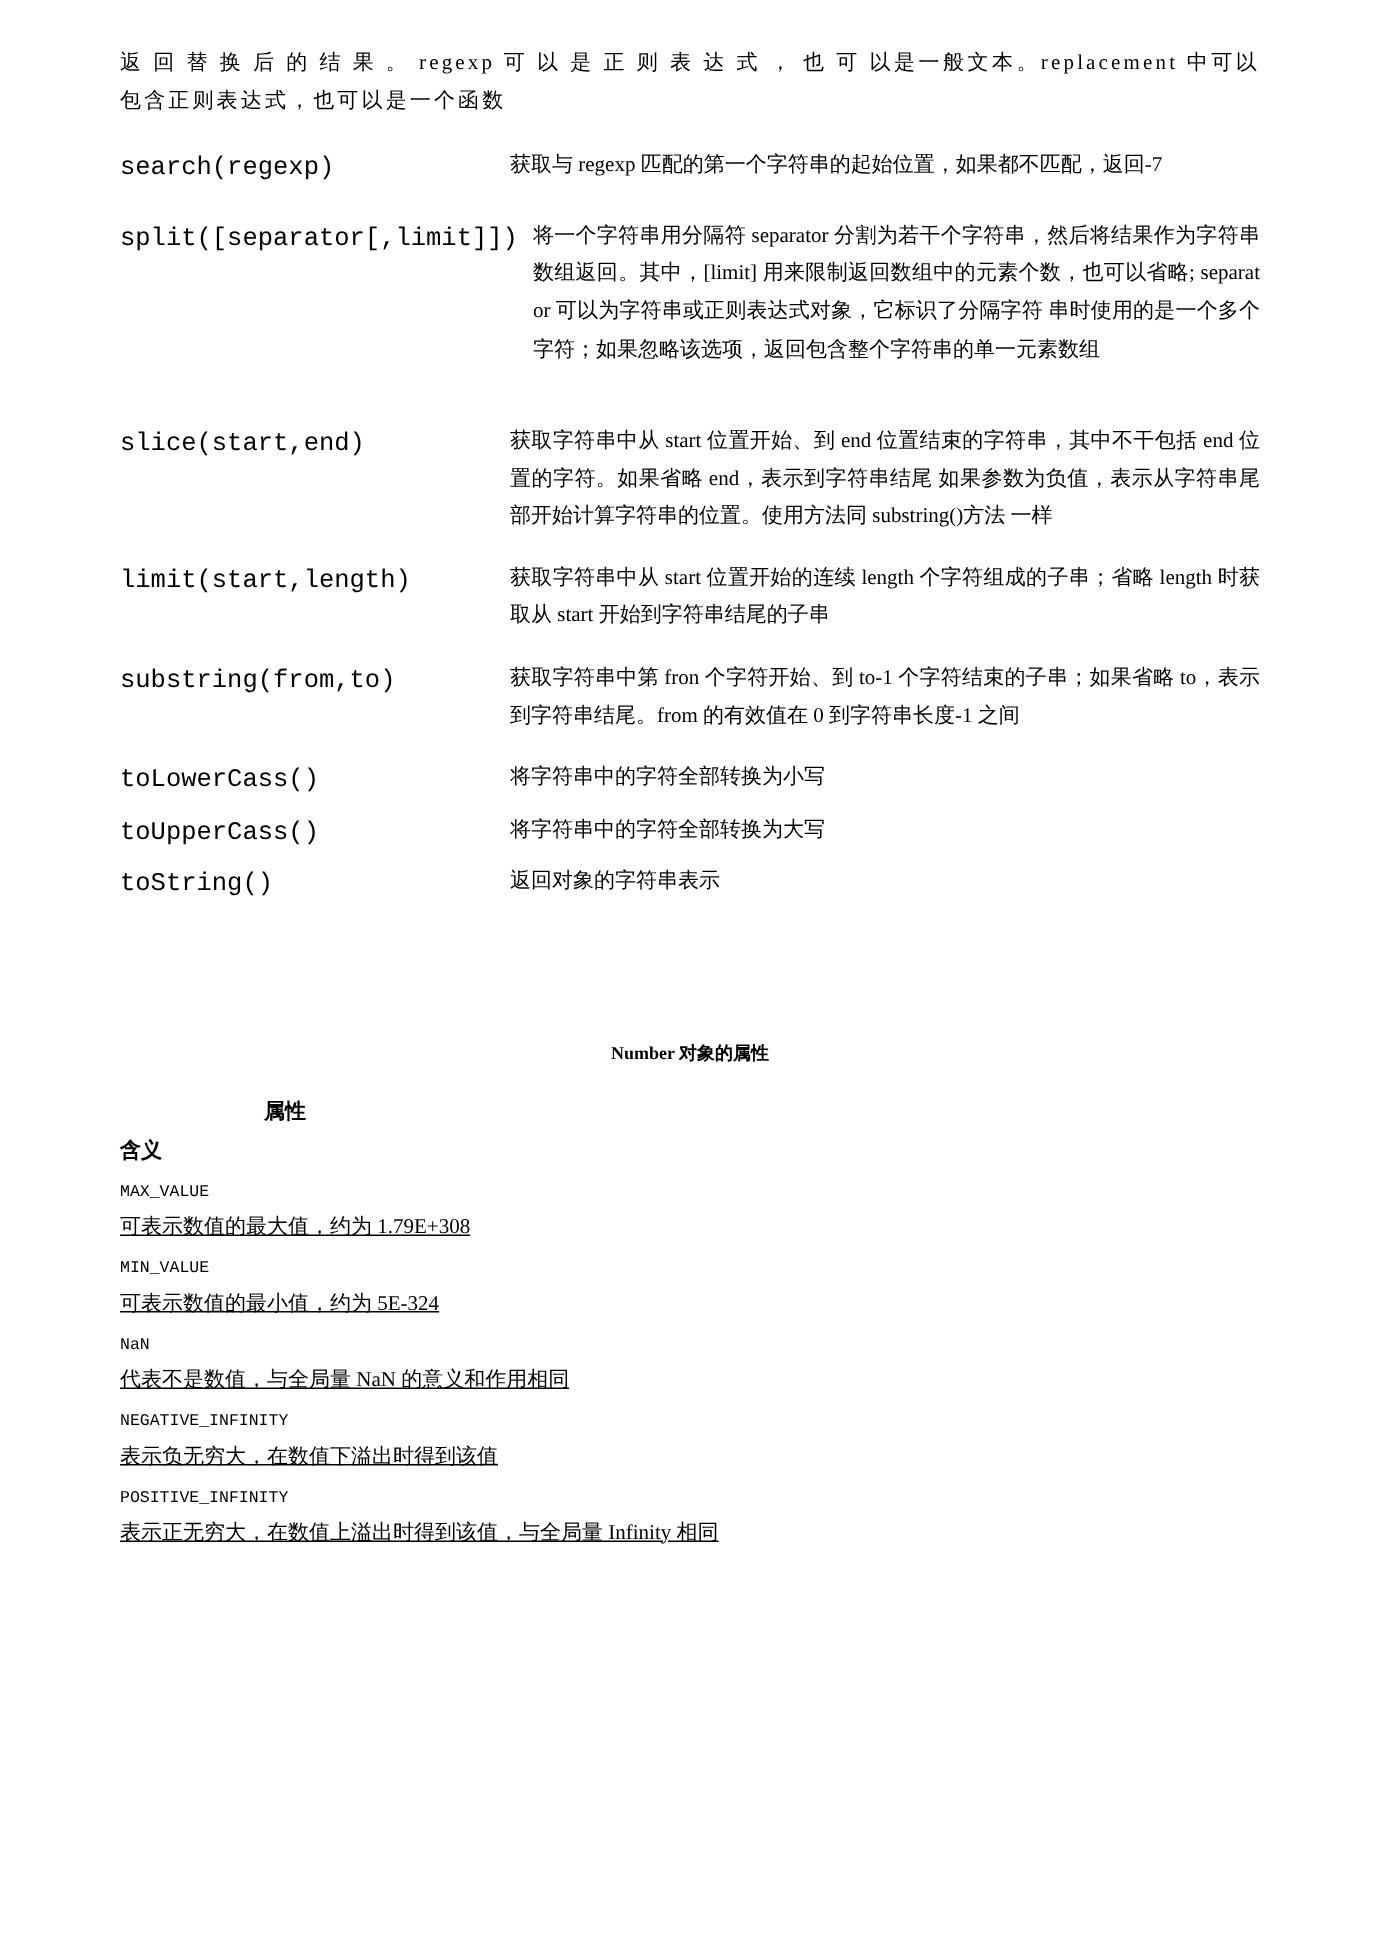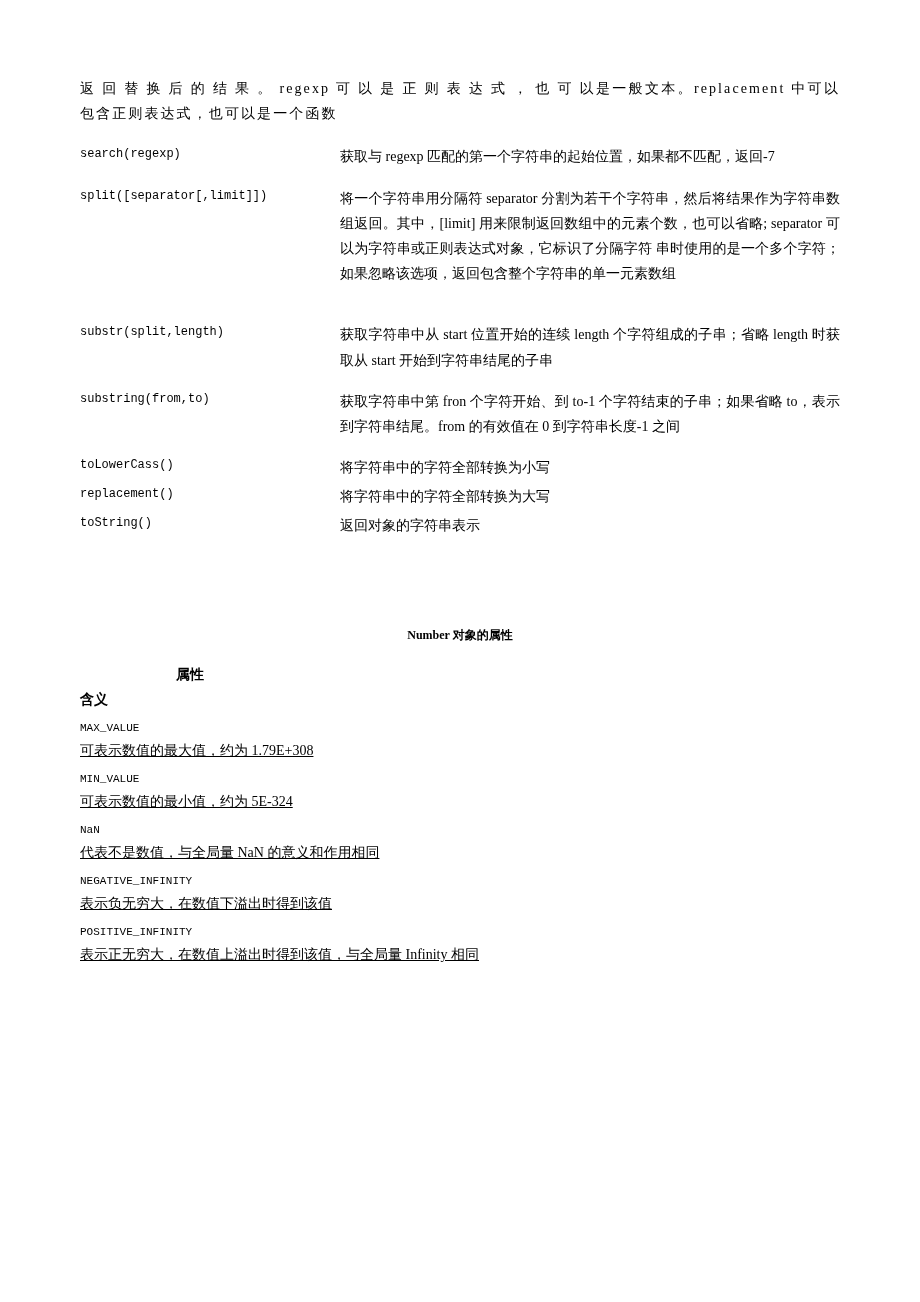--- a/index.html
+++ b/index.html
@@ -19,36 +19,35 @@
     }
     .entry {
       display: flex;
       margin-bottom: 16px;
       align-items: flex-start;
     }
     .entry-left {
       min-width: 260px;
       flex-shrink: 0;
       font-family: "Courier New", monospace;
-      font-size: 12px;
+      font-size: 17px;
       padding-right: 10px;
     }
     .entry-right {
       flex: 1;
       text-align: justify;
       text-justify: inter-ideograph;
       word-break: break-all;
     }
     .intro-text {
       text-align: justify;
       text-justify: inter-ideograph;
       word-break: break-all;
       margin-bottom: 18px;
       letter-spacing: 0.15em;
-      margin-top: 46px;
     }
     .simple-entries {
       margin-bottom: 16px;
     }
     .simple-row {
       display: flex;
       margin-bottom: 4px;
     }
     .simple-row .entry-left {
       min-width: 260px;
@@ -109,42 +108,46 @@
     <div class="entry-right">获取与 regexp 匹配的第一个字符串的起始位置，如果都不匹配，返回-7</div>
   </div>
 
   <div class="entry">
     <div class="entry-left">split([separator[,limit]])</div>
     <div class="entry-right">将一个字符串用分隔符 separator 分割为若干个字符串，然后将结果作为字符串数组返回。其中，[limit] 用来限制返回数组中的元素个数，也可以省略; separator 可以为字符串或正则表达式对象，它标识了分隔字符 串时使用的是一个多个字符；如果忽略该选项，返回包含整个字符串的单一元素数组</div>
   </div>
 
   <div class="spacer"></div>
 
+  <div class="entry">
+    <div class="entry-left">slice(start,end)</div>
+    <div class="entry-right">获取字符串中从 start 位置开始、到 end 位置结束的字符串，其中不干包括 end 位置的字符。如果省略 end，表示到字符串结尾 如果参数为负值，表示从字符串尾部开始计算字符串的位置。使用方法同 substring()方法 一样</div>
+  </div>
 
   <div class="entry">
-    <div class="entry-left">substr(split,length)</div>
+    <div class="entry-left">limit(start,length)</div>
     <div class="entry-right">获取字符串中从 start 位置开始的连续 length 个字符组成的子串；省略 length 时获取从 start 开始到字符串结尾的子串</div>
   </div>
 
   <div class="entry">
     <div class="entry-left">substring(from,to)</div>
     <div class="entry-right">获取字符串中第 fron 个字符开始、到 to-1 个字符结束的子串；如果省略 to，表示到字符串结尾。from 的有效值在 0 到字符串长度-1 之间</div>
   </div>
 
 </div>
 
 <div class="simple-entries">
 
   <div class="simple-row">
     <div class="entry-left">toLowerCass()</div>
     <div>将字符串中的字符全部转换为小写</div>
   </div>
 
   <div class="simple-row">
-    <div class="entry-left">replacement()</div>
+    <div class="entry-left">toUpperCass()</div>
     <div>将字符串中的字符全部转换为大写</div>
   </div>
 
   <div class="simple-row">
     <div class="entry-left">toString()</div>
     <div>返回对象的字符串表示</div>
   </div>
 
 
 </div>

